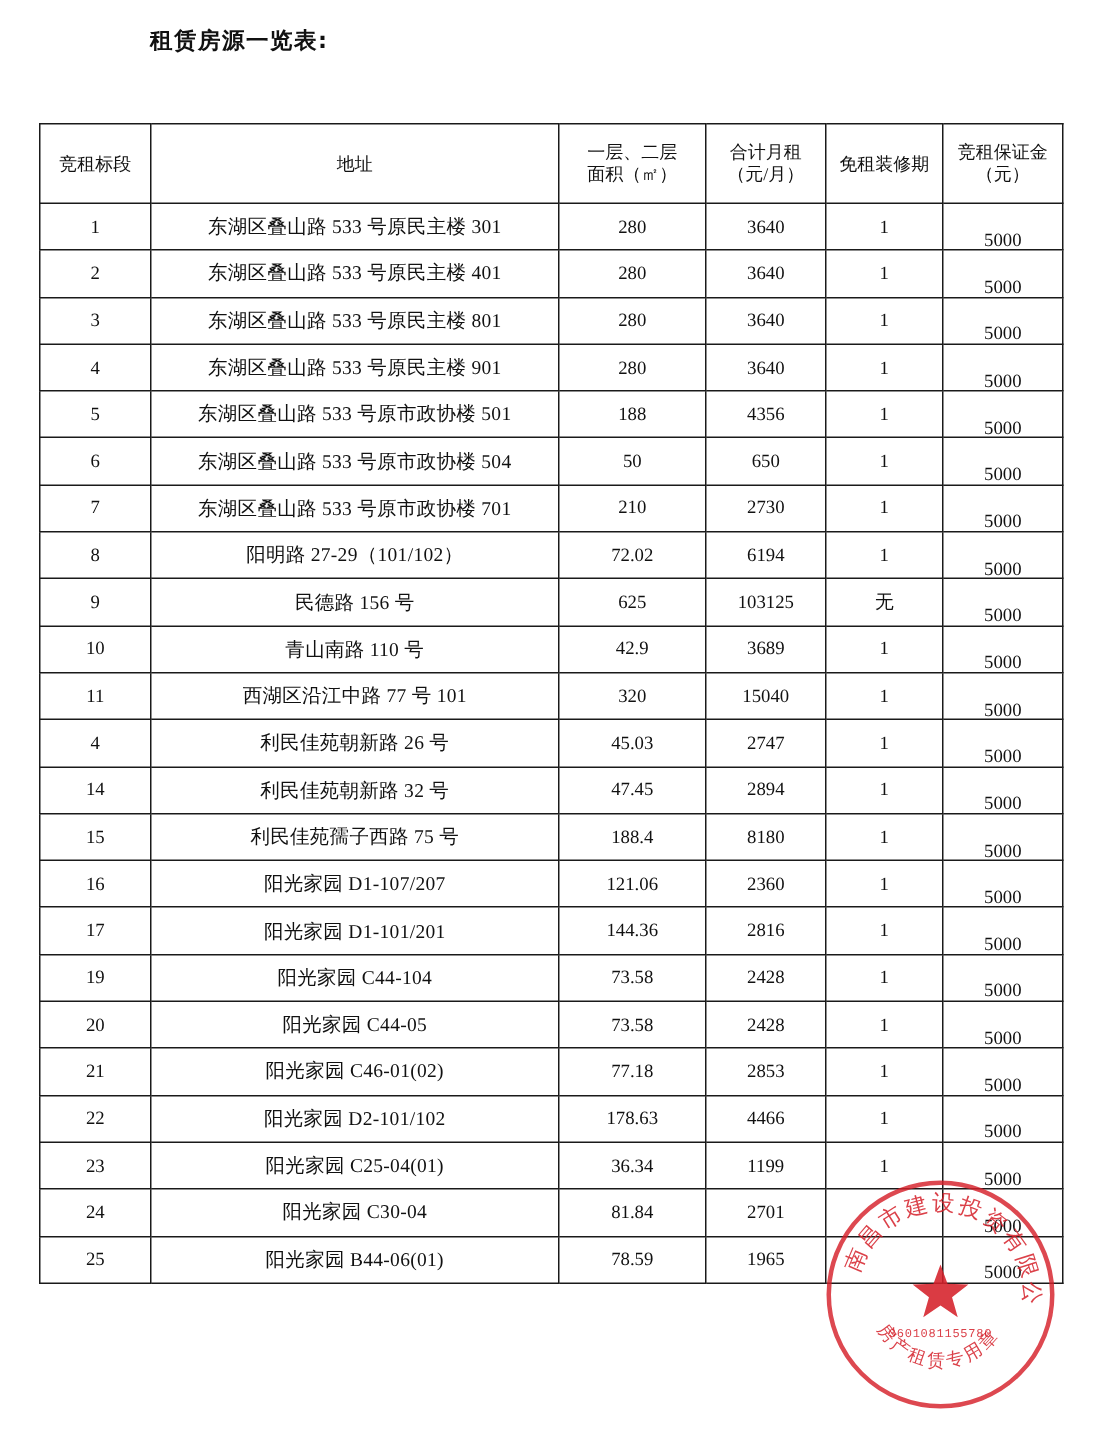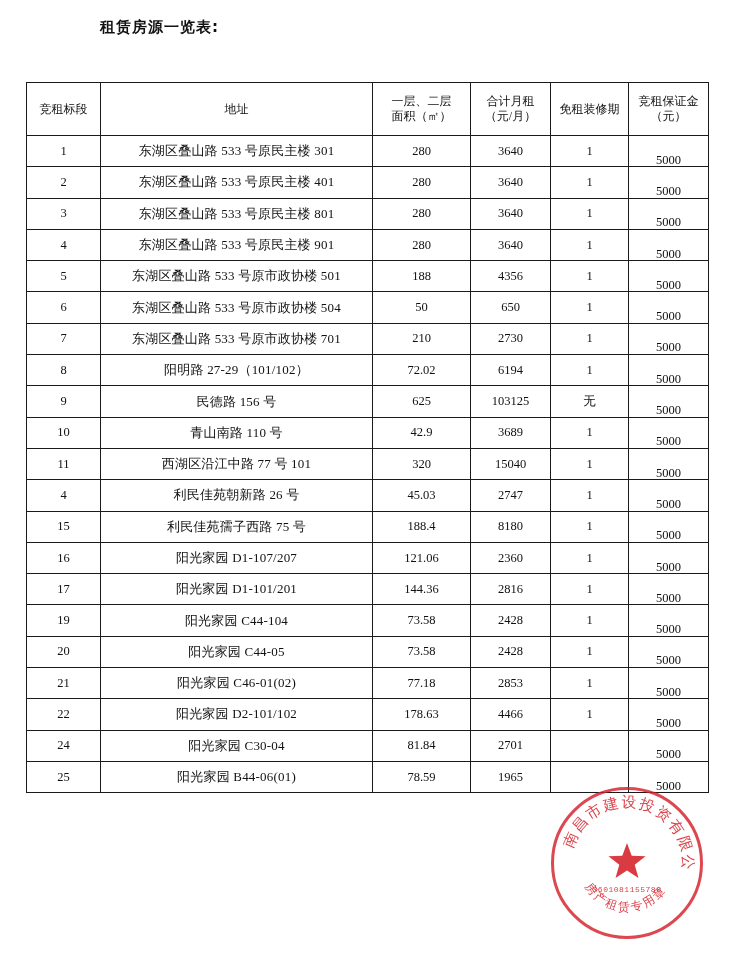--- a/index.html
+++ b/index.html
@@ -274,20 +274,28 @@
           </tr>
           <tr>
             <td class="idx">4</td>
             <td class="addr">利民佳苑朝新路 26 号</td>
             <td class="num">45.03</td>
             <td class="num">2747</td>
             <td class="num">1</td>
             <td class="num deposit"><span>5000</span></td>
           </tr>
           <tr>
+            <td class="idx">14</td>
+            <td class="addr">利民佳苑朝新路 32 号</td>
+            <td class="num">47.45</td>
+            <td class="num">2894</td>
+            <td class="num">1</td>
+            <td class="num deposit"><span>5000</span></td>
+          </tr>
+          <tr>
             <td class="idx">15</td>
             <td class="addr">利民佳苑孺子西路 75 号</td>
             <td class="num">188.4</td>
             <td class="num">8180</td>
             <td class="num">1</td>
             <td class="num deposit"><span>5000</span></td>
           </tr>
           <tr>
             <td class="idx">16</td>
             <td class="addr">阳光家园 D1-107/207</td>
@@ -326,20 +334,28 @@
             <td class="num">77.18</td>
             <td class="num">2853</td>
             <td class="num">1</td>
             <td class="num deposit"><span>5000</span></td>
           </tr>
           <tr>
             <td class="idx">22</td>
             <td class="addr">阳光家园 D2-101/102</td>
             <td class="num">178.63</td>
             <td class="num">4466</td>
+            <td class="num">1</td>
+            <td class="num deposit"><span>5000</span></td>
+          </tr>
+          <tr>
+            <td class="idx">23</td>
+            <td class="addr">阳光家园 C25-04(01)</td>
+            <td class="num">36.34</td>
+            <td class="num">1199</td>
             <td class="num">1</td>
             <td class="num deposit"><span>5000</span></td>
           </tr>
           <tr>
             <td class="idx">24</td>
             <td class="addr">阳光家园 C30-04</td>
             <td class="num">81.84</td>
             <td class="num">2701</td>
             <td class="num"></td>
             <td class="num deposit"><span>5000</span></td>

